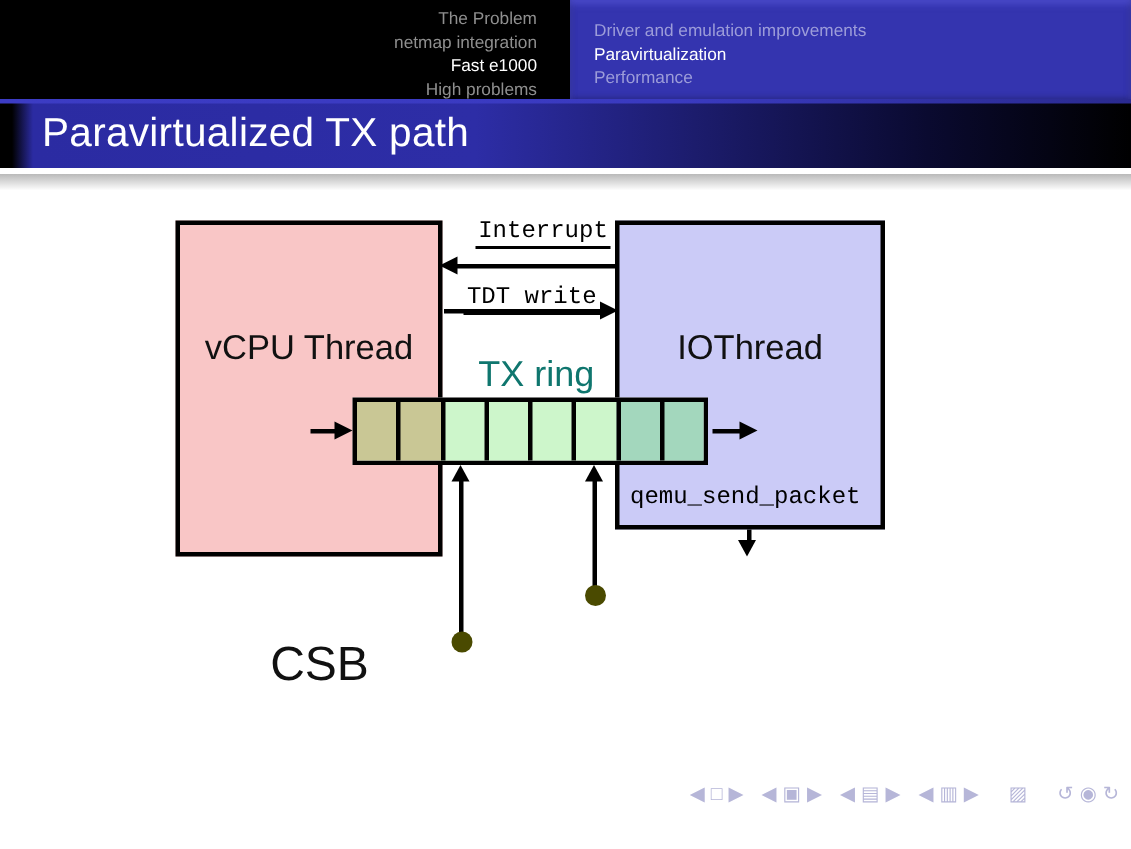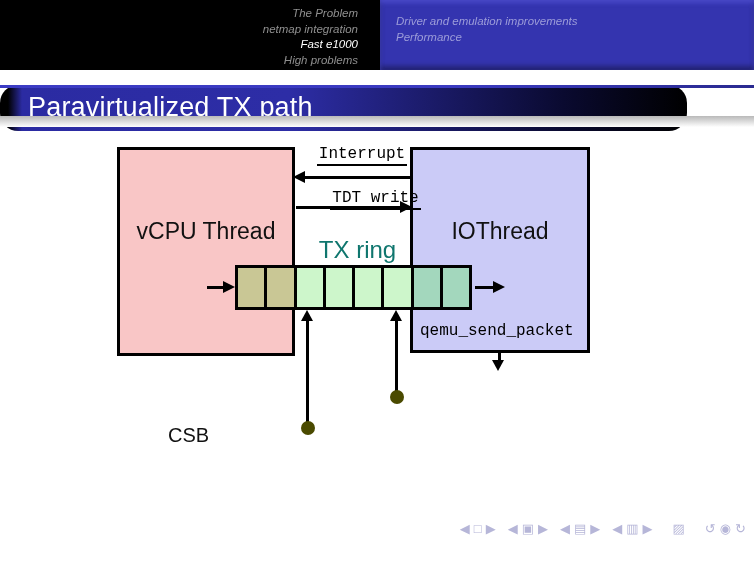--- a/index.html
+++ b/index.html
@@ -1,41 +1,41 @@
 <!DOCTYPE html>
 <html><head>
 <meta charset="utf-8">
 <style>
   html,body{margin:0;padding:0;background:#fff;}
   #slide{position:relative;width:754px;height:566px;overflow:hidden;
          font-family:"Liberation Sans",sans-serif;background:#ffffff;}
 
   
-  .hdr{position:absolute;left:0;top:0;width:754px;height:76px;font-style:italic;}
+  .hdr{position:absolute;left:0;top:0;width:754px;height:76px;}
   .hdr-left{position:absolute;left:0;top:0;width:380px;height:70px;background:#000;}
   .hdr-right{position:absolute;left:380px;top:0;width:374px;height:70px;background:#3434af;
              box-shadow:inset 0 3px 4px rgba(90,90,220,.55), inset 0 -4px 5px rgba(0,0,0,.35);}
   .hdr-col{position:absolute;font-size:11.5px;line-height:15.5px;}
   .hdr-col.left{right:396px;top:6px;text-align:right;color:#8f8f8f;}
   .hdr-col.right{left:396px;top:14px;text-align:left;color:#9c9cd9;}
   .hdr-col .active{color:#ffffff;}
   .hdr-col div{cursor:pointer;}
 
   
-  .titlebar{position:absolute;left:0;top:85px;width:687px;height:46px;
-    background:linear-gradient(90deg,#000 0px,#000 8px,#2b2ba2 22px,#2d2da6 42%,#0a0a30 82%,#000 100%);border-radius:18px;}
+  .titlebar{position:absolute;left:0;top:66px;width:754px;height:46px;
+    background:linear-gradient(90deg,#000 0px,#000 8px,#2b2ba2 22px,#2d2da6 42%,#0a0a30 82%,#000 100%);}
   .titlebar::before{content:"";position:absolute;left:0;top:0;width:754px;height:3px;
     background:linear-gradient(90deg,#3c3cc4,#3a3ac0 60%,#2a2a90);}
   .frametitle{position:absolute;left:28px;top:7px;color:#fff;font-size:27px;letter-spacing:.2px;}
   .title-shadow{position:absolute;left:0;top:116px;width:754px;height:11px;
     background:linear-gradient(#b9b9b9,#ffffff);}
 
   
   .box{position:absolute;border:3px solid #000;display:flex;align-items:center;justify-content:center;}
-  .vcpu{left:117px;top:147px;width:172px;height:200px;padding-bottom:3px;}
+  .vcpu{left:117px;top:147px;width:172px;height:200px;padding-bottom:18px;}
   .iothread{left:410px;top:147px;width:174px;height:200px;}
   .boxlabel{font-size:23px;color:#111;margin-bottom:38px;}
 
   .mono{font-family:"Liberation Mono",monospace;font-size:16px;color:#000;white-space:nowrap;}
   .ulab{position:absolute;text-align:center;}
   .ulab span{display:inline-block;border-bottom:2px solid #000;padding:0 2px 1px 2px;}
 
   .hline{position:absolute;height:3px;background:#000;}
   .vline{position:absolute;width:3px;background:#000;}
   .head{position:absolute;width:0;height:0;}
@@ -49,21 +49,21 @@
         display:flex;background:#fff;}
   .ring .cell{flex:1;border-left:3px solid #000;}
   .ring .cell:first-child{border-left:none;}
 
   .qemu{position:absolute;left:420px;top:322px;}
 
   .csb{position:absolute;left:263px;top:383px;width:174px;height:113px;border:3px solid #000;
        display:flex;flex-direction:column;}
   .csb .row{flex:1;display:flex;align-items:center;justify-content:center;}
   .csb .row + .row{border-top:3px dashed #000;}
-  .csb-label{position:absolute;left:168px;top:424px;width:90px;text-align:left;font-size:20px;color:#111;}
+  .csb-label{position:absolute;left:168px;top:424px;width:90px;text-align:center;font-size:32px;color:#111;}
 
   .dot{position:absolute;width:14px;height:14px;border-radius:50%;background:#4a4a00;}
 
   
   .navsyms{position:absolute;top:520px;right:8px;display:flex;align-items:center;gap:4px;
            color:#b6b6d8;font-size:13px;line-height:18px;}
   .navsyms span{cursor:pointer;}
   .navsyms .g{margin-left:8px;}
   .navsyms .G{margin-left:16px;}
 
@@ -85,20 +85,21 @@
     <div class="hdr-left"></div>
     <div class="hdr-right"></div>
     <div class="hdr-col left">
       <div>The Problem</div>
       <div>netmap integration</div>
       <div class="active">Fast e1000</div>
       <div>High problems</div>
     </div>
     <div class="hdr-col right">
       <div>Driver and emulation improvements</div>
+      <div class="active">Paravirtualization</div>
       <div>Performance</div>
     </div>
   </div>
 
   <div class="titlebar">
     <div class="frametitle">Paravirtualized TX path</div>
   </div>
   <div class="title-shadow"></div>
 
   <div class="box vcpu" style="background: rgb(249, 198, 198);">
@@ -107,21 +108,21 @@
   <div class="box iothread" style="background: rgb(203, 203, 247);">
     <div class="boxlabel">IOThread</div>
   </div>
 
   <div class="ulab mono" style="left:296px;top:145px;width:132px;">
     <span>Interrupt</span>
   </div>
   <div class="hline" style="left:302px;top:176px;width:108px;"></div>
   <div class="head l" style="left:293px;top:171px;"></div>
 
-  <div class="ulab mono" style="left:296px;top:189px;width:117px;margin-left:21px;">
+  <div class="ulab mono" style="left:296px;top:189px;width:117px;">
     <span>TDT write</span>
   </div>
   <div class="hline" style="left:296px;top:206px;width:105px;"></div>
   <div class="head r" style="left:400px;top:201px;"></div>
 
   <div class="txring-label">TX ring</div>
   <div class="ring">
     <div class="cell" style="background: rgb(201, 199, 149);"></div>
     <div class="cell" style="background: rgb(201, 199, 149);"></div>
     <div class="cell" style="background: rgb(205, 246, 203);"></div>

